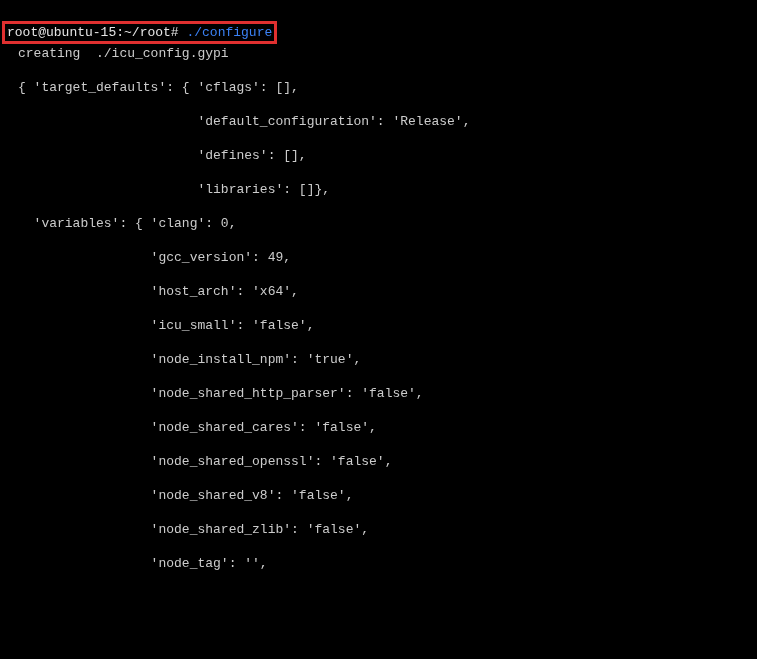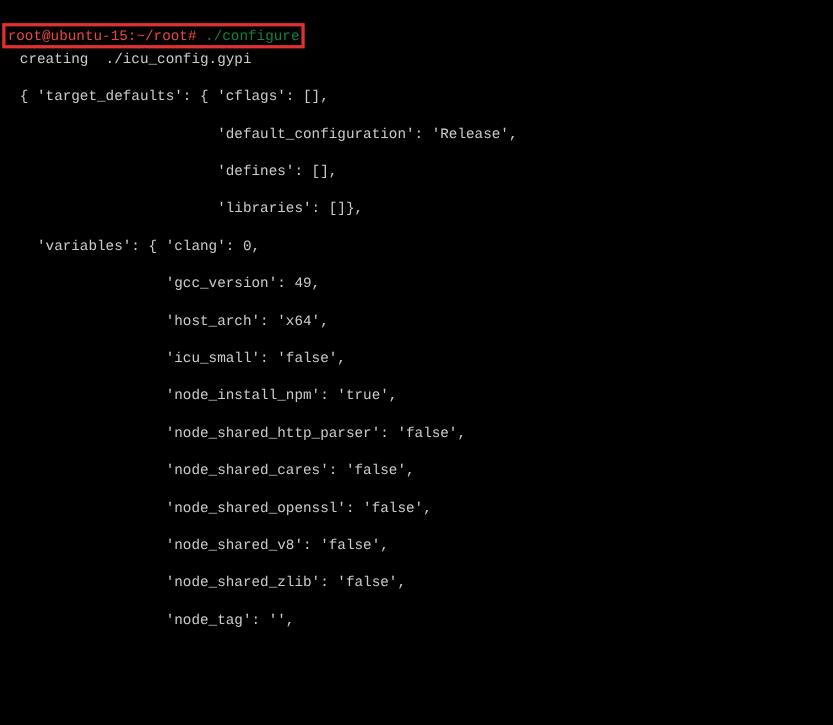--- a/index.html
+++ b/index.html
@@ -16,22 +16,22 @@
   .terminal {
     padding: 4px 2px;
     white-space: pre;
   }
   .highlight-box {
     display: inline-block;
     border: 3px solid #e03030;
     padding: 0 2px;
     margin-bottom: 1px;
   }
-  .prompt-host { color: #ef4444; }
-  .command { color: #15803d; }
+  .prompt-host { color: #e5e5e5; }
+  .command { color: #3b82f6; }
   .line { display: block; margin-left: 16px; }
 </style>
 </head>
 <body>
 
 <div class="terminal">
 <span class="highlight-box"><span class="prompt-host">root@ubuntu-15</span><span class="prompt-host">:</span><span class="prompt-host">~/root</span><span class="prompt-host"># </span><span class="command">./configure</span></span>
 <span class="line">creating  ./icu_config.gypi</span>
 <span class="line">{ 'target_defaults': { 'cflags': [],</span>
 <span class="line">                       'default_configuration': 'Release',</span>

